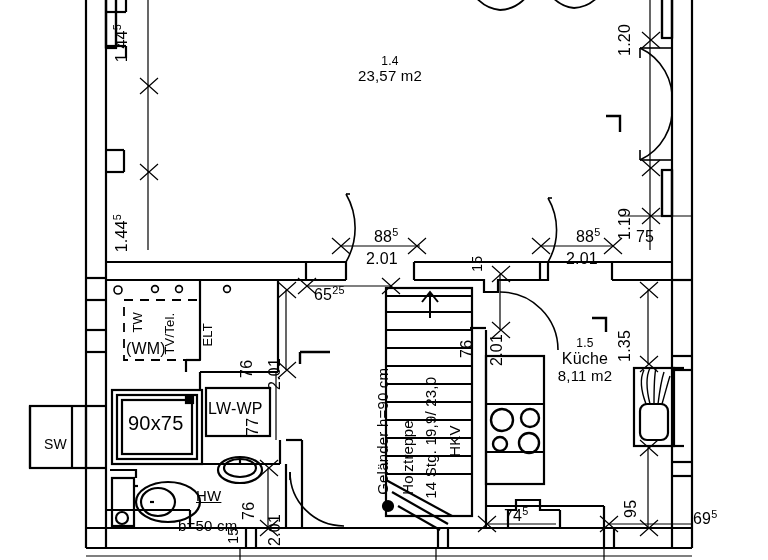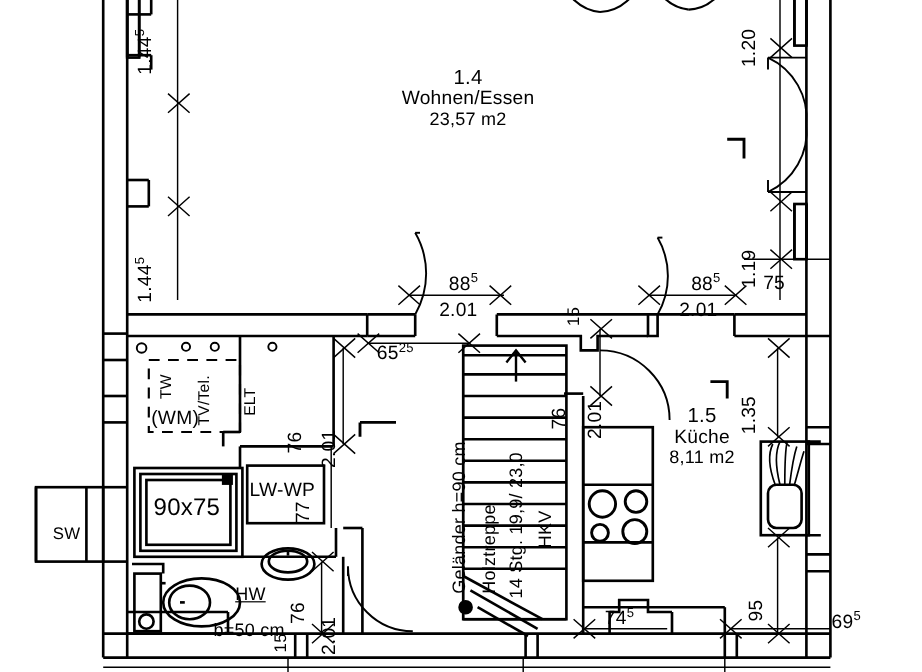--- a/index.html
+++ b/index.html
@@ -3,21 +3,21 @@
 <meta charset="utf-8">
 <style>
   html,body{margin:0;padding:0;background:#ffffff;}
   body{width:768px;height:560px;overflow:hidden;
        font-family:"Liberation Sans",sans-serif;color:#000;}
   #stage{position:relative;width:768px;height:560px;background:#fff;}
   svg{display:block;position:absolute;top:0;left:0;}
   .lbl{position:absolute;white-space:nowrap;font-family:"Liberation Sans",sans-serif;
        color:#000;line-height:1.12;letter-spacing:.2px;}
   .room{text-align:center;font-weight:400;}
-  .rnum{font-size:17px;}
+  .rnum{font-size:12px;}
   .rname{font-size:16px;}
   .rarea{font-size:15px;}
   .dim{font-size:16px;}
   .dimsm{font-size:14px;}
   .tiny{font-size:13px;}
   .rot90{transform:rotate(-90deg);transform-origin:left bottom;}
   .sup{font-size:.68em;vertical-align:super;}
 </style>
 </head>
 <body>
@@ -345,21 +345,20 @@
       <path d="M608,524 L692,524"></path>
       <path d="M600,516 L618,532 M600,532 L618,516"></path>
 
       <path d="M86,556 L692,556"></path>
       <path d="M240,548 L240,560 M436,548 L436,560 M604,548 L604,560"></path>
     </g>
   </svg>
 
   <div class="lbl room" style="left:300px; top:55px; width:180px;">
     <div class="rnum">1.4</div>
-    <div class="rname">Wohnen/Essen</div>
     <div class="rarea">23,57 m2</div>
   </div>
 
 
   <div class="lbl room" style="left:535px; top:337px; width:100px;">
     <div class="rnum">1.5</div>
     <div class="rname">Küche</div>
     <div class="rarea">8,11 m2</div>
   </div>
 

